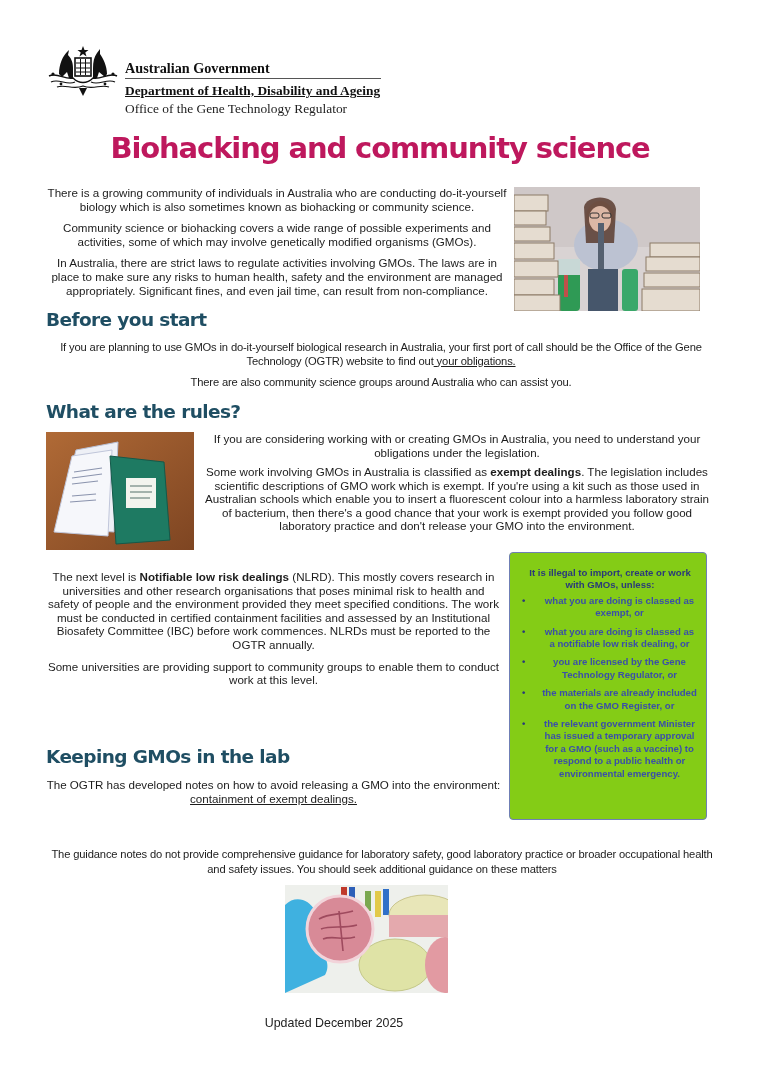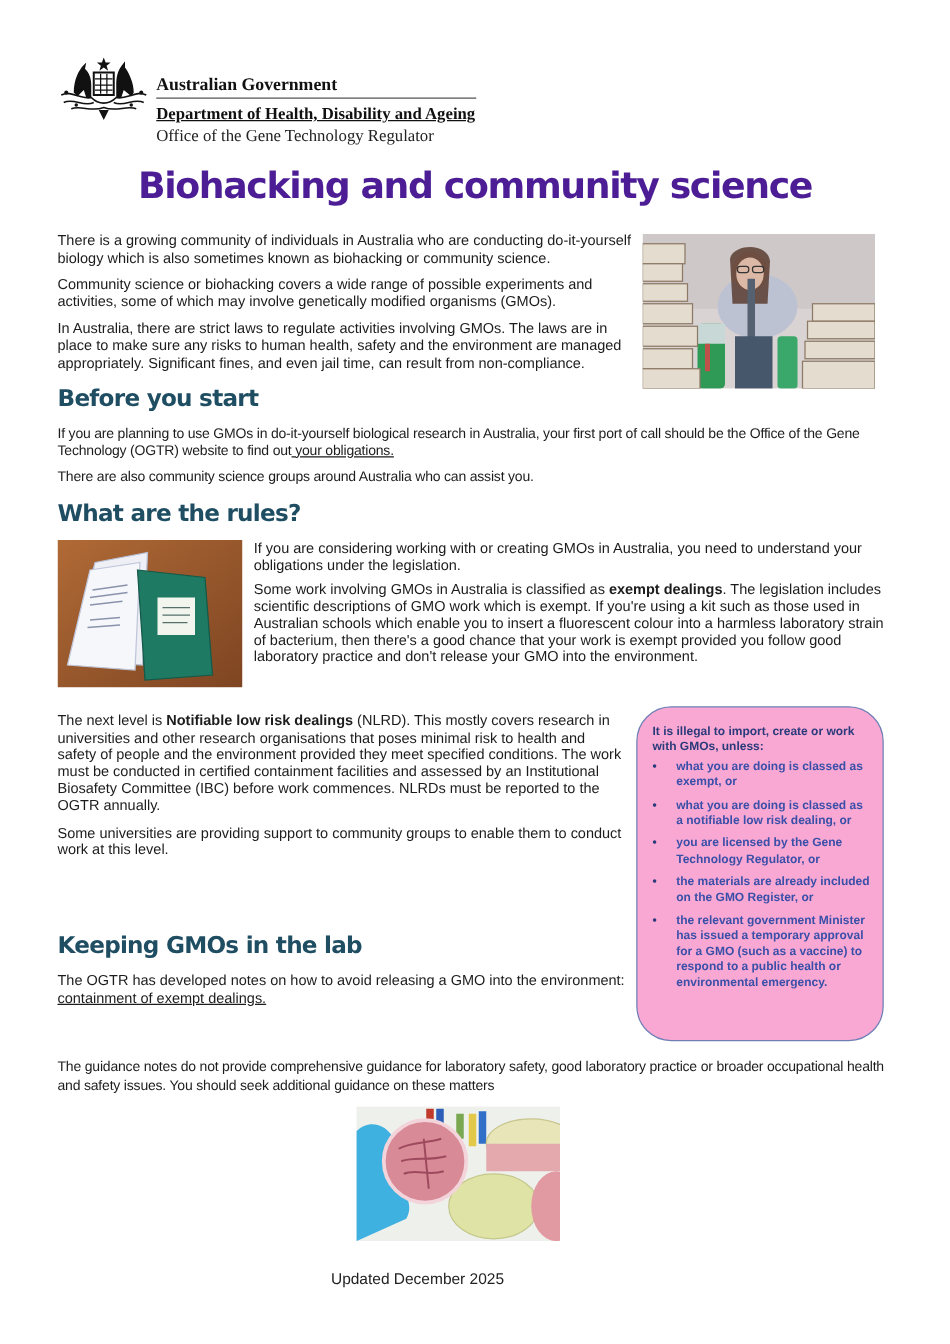--- a/index.html
+++ b/index.html
@@ -1,41 +1,41 @@
 <!DOCTYPE html>
 <html><head>
 <meta charset="utf-8">
 <style>
   html, body { margin: 0; padding: 0; background: #ffffff; }
   body { width: 760px; height: 1075px; position: relative; overflow: hidden;
          font-family: "Liberation Sans", sans-serif; color: #1a1a1a; }
-  .abs { position: absolute; }
+  .abs { position: absolute; text-align: center; }
   p { margin: 0; }
   .body-text { font-size: 11.6px; line-height: 13.6px; color: #1c1c1c; }
   .narrow { font-family: "Liberation Sans", sans-serif; font-size: 11.2px; letter-spacing: -0.15px; }
   a.link { color: #1c1c1c; text-decoration: underline; }
-  h1 { margin: 0; font-family: "DejaVu Sans", sans-serif; font-weight: bold; color: #4c1d95;
+  h1 { margin: 0; font-family: "DejaVu Sans", sans-serif; font-weight: bold; color: #be185d;
        font-size: 29px; letter-spacing: -1.1px; text-align: center; }
   h2 { margin: 0; font-family: "DejaVu Sans", sans-serif; font-weight: bold; color: #1f4e63;
        font-size: 18.5px; letter-spacing: -0.6px; }
 
   
   .crest { left: 45px; top: 44px; width: 76px; height: 56px; }
   .gov-name { left: 125px; top: 60px; font-family: "Liberation Serif", serif; font-weight: bold; font-size: 14.2px; color: #111; }
   .gov-rule { left: 125px; top: 78px; width: 256px; height: 1px; background: #555; }
   .dept-name { left: 125px; top: 83px; font-family: "Liberation Serif", serif; font-weight: bold; font-size: 13.4px; color: #111; text-decoration: underline; }
   .office-name { left: 125px; top: 101px; font-family: "Liberation Serif", serif; font-size: 13.4px; color: #222; }
 
   .title { left: 0; top: 131px; width: 760px; }
 
   .photo { overflow: hidden; }
   .photo svg { display: block; }
 
-  .callout { left: 509px; top: 565px; width: 198px; height: 268px; background: #f9a8d4;
-             border: 1.5px solid #6f7fb5; border-radius: 28px; box-sizing: border-box; }
+  .callout { left: 509px; top: 552px; width: 198px; height: 268px; background: #84cc16;
+             border: 1.5px solid #6f7fb5; border-radius: 4px; box-sizing: border-box; }
   .callout-inner { padding: 14px 8px 0 12px; font-family: "Liberation Sans", sans-serif; font-weight: bold;
                    font-size: 9.6px; line-height: 12.4px; color: #2b3f86; }
   .callout-intro { color: #2a3a7a; margin-bottom: 3px; }
   .callout ul { list-style: none; margin: 0; padding: 0; }
   .callout li { position: relative; padding-left: 19px; margin-bottom: 6px; color: #3a4fa8; }
   .callout li .bullet { position: absolute; left: 0; top: 0; color: #2a3a7a; }
 
   .footer-text { left: 0; top: 1016px; width: 668px; text-align: center; font-size: 12.4px; color: #222; }
 </style>
 </head>

